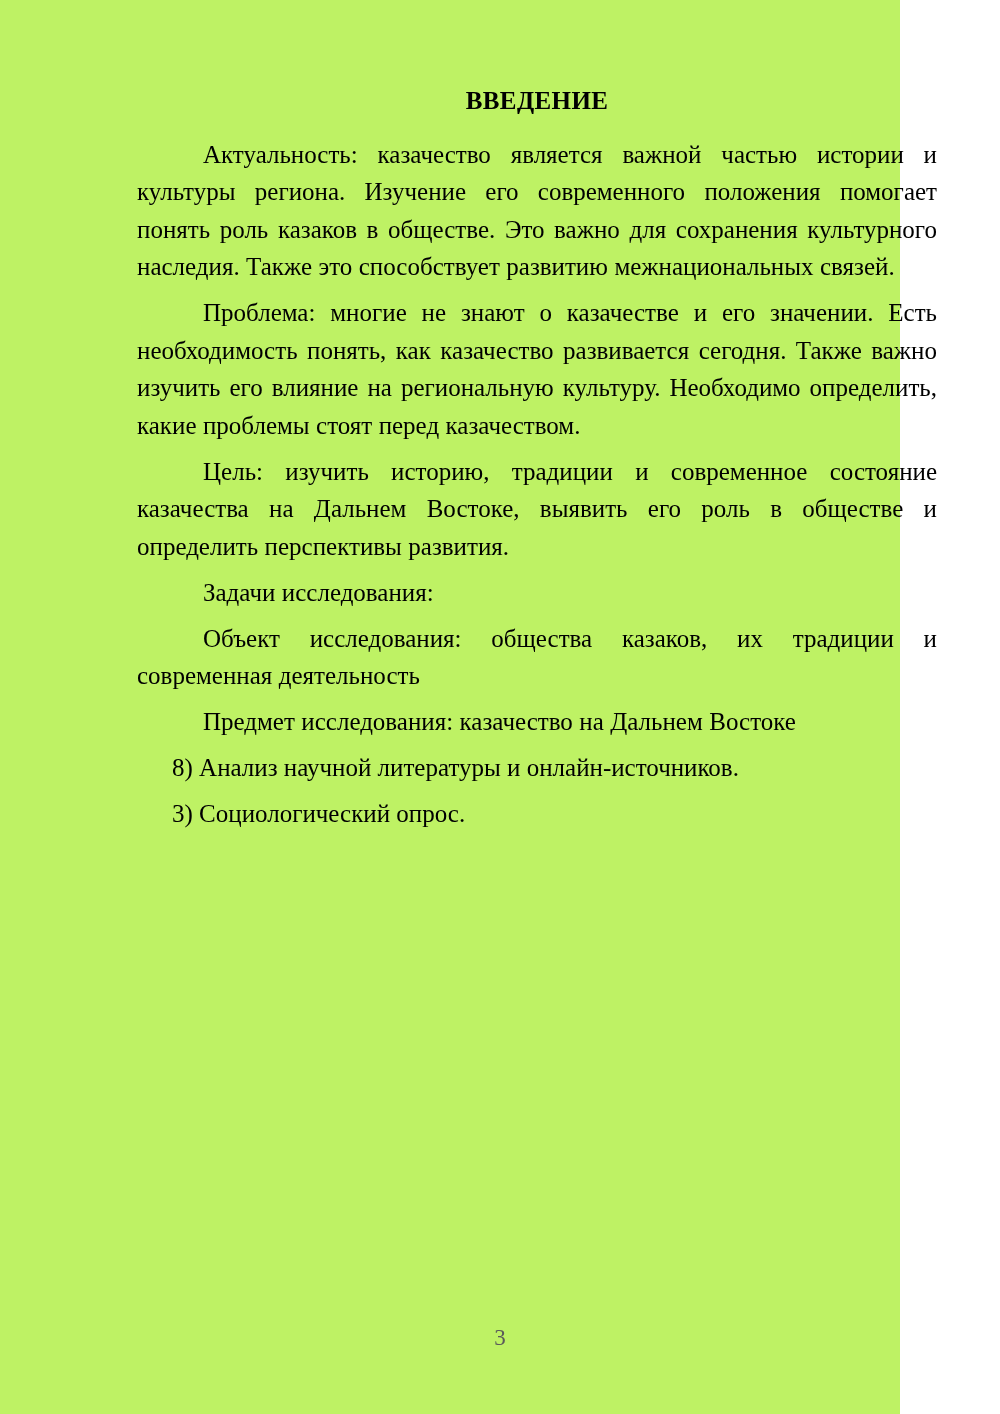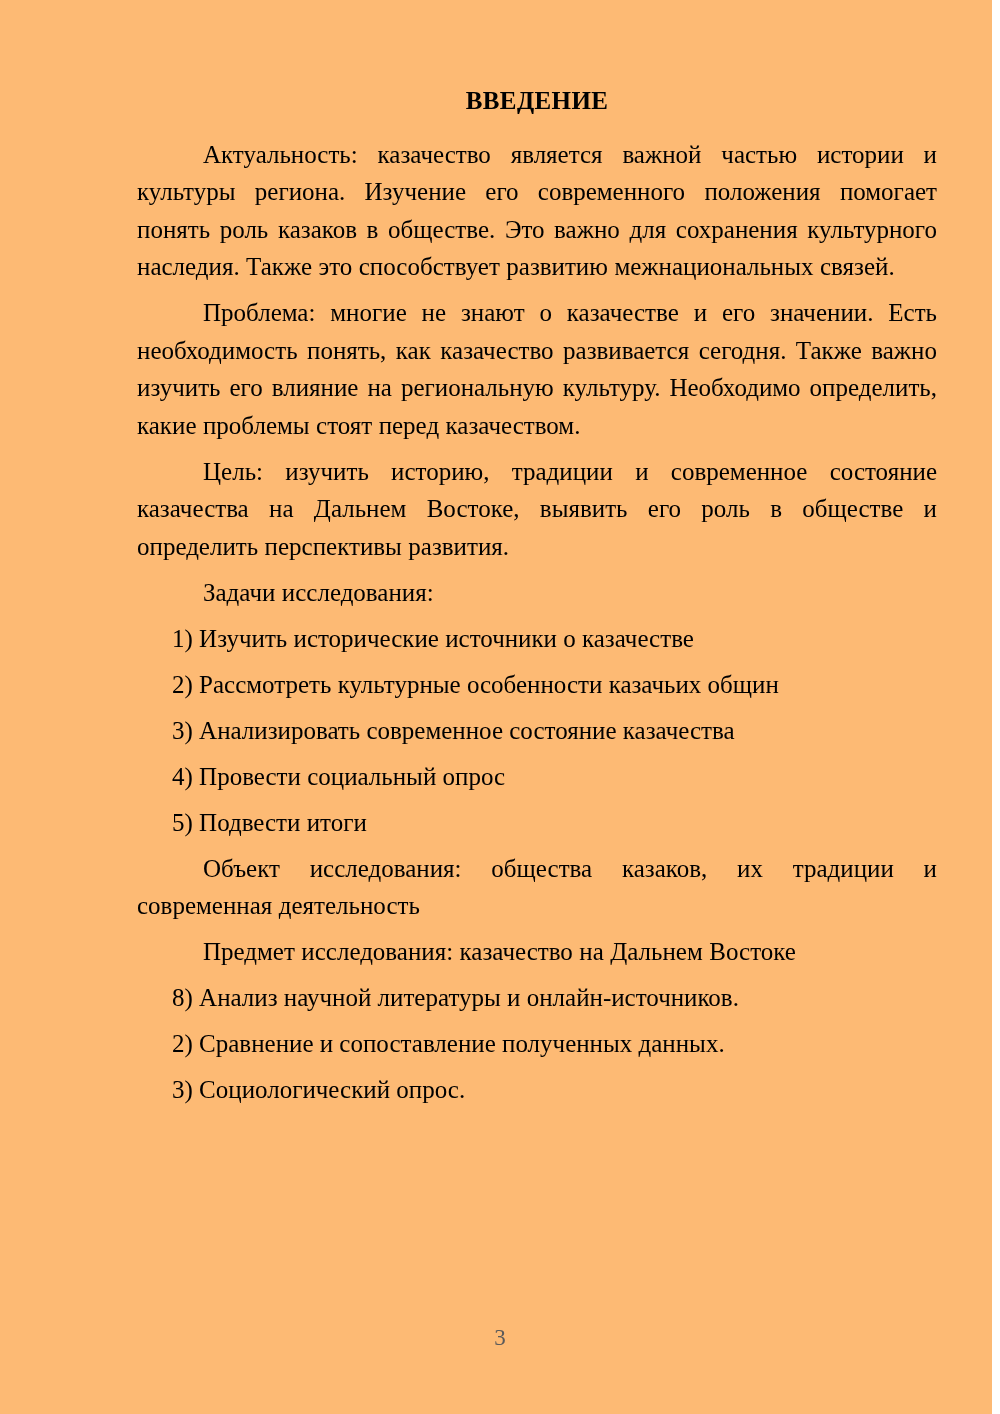--- a/index.html
+++ b/index.html
@@ -14,23 +14,23 @@
     overflow: hidden;
     font-family: "Liberation Serif", "DejaVu Serif", serif;
     color: #000000;
     -webkit-font-smoothing: antialiased;
   }
 
   .page {
     position: absolute;
     left: 0;
     top: 0;
-    width: 992px;
+    width: 900px;
     height: 1414px;
-    background: #fdba74;
+    background: #bef264;
   }
 
   .content {
     position: absolute;
     left: 137px;
     top: 86px;
     width: 800px;
   }
 
   .doc-title {
@@ -94,37 +94,29 @@
     <h1 class="doc-title">ВВЕДЕНИЕ</h1>
 
     <p class="para">Актуальность: казачество является важной частью истории и культуры региона. Изучение его современного положения помогает понять роль казаков в обществе. Это важно для сохранения культурного наследия. Также это способствует развитию межнациональных связей.</p>
 
     <p class="para">Проблема: многие не знают о казачестве и его значении. Есть необходимость понять, как казачество развивается сегодня. Также важно изучить его влияние на региональную культуру. Необходимо определить, какие проблемы стоят перед казачеством.</p>
 
     <p class="para">Цель: изучить историю, традиции и современное состояние казачества на Дальнем Востоке, выявить его роль в обществе и определить перспективы развития.</p>
 
     <p class="para para-nojust">Задачи исследования:</p>
 
-    <ul class="list">
-      <li class="list-item">1) Изучить исторические источники о казачестве</li>
-      <li class="list-item">2) Рассмотреть культурные особенности казачьих общин</li>
-      <li class="list-item">3) Анализировать современное состояние казачества</li>
-      <li class="list-item">4) Провести социальный опрос</li>
-      <li class="list-item">5) Подвести итоги</li>
-    </ul>
 
     <p class="para">Объект исследования: общества казаков, их традиции и современная деятельность</p>
 
     <p class="para para-nojust">Предмет исследования: казачество на Дальнем Востоке</p>
 
 
 
     <ul class="list">
       <li class="list-item">8) Анализ научной литературы и онлайн-источников.</li>
-      <li class="list-item">2) Сравнение и сопоставление полученных данных.</li>
       <li class="list-item">3) Социологический опрос.</li>
     </ul>
 
   </div>
 
   <div class="page-number">3</div>
 
 </div>
 
 </body></html>

